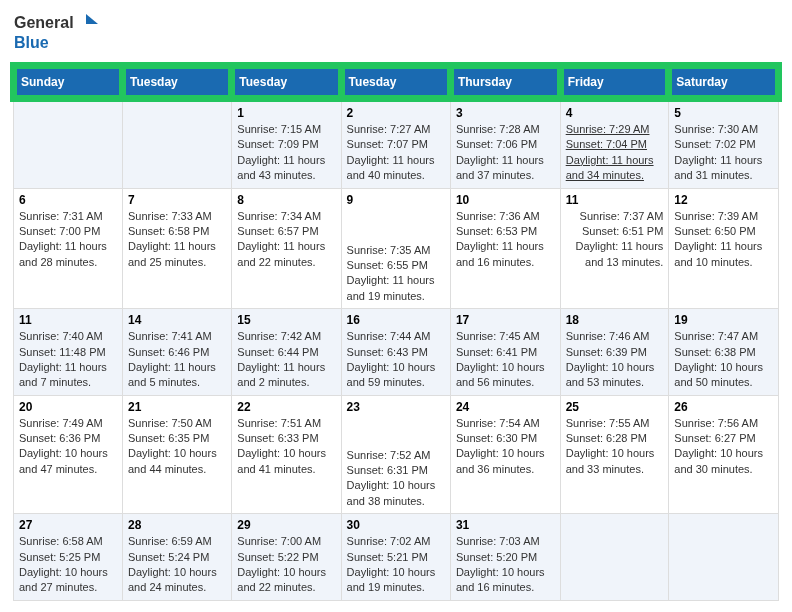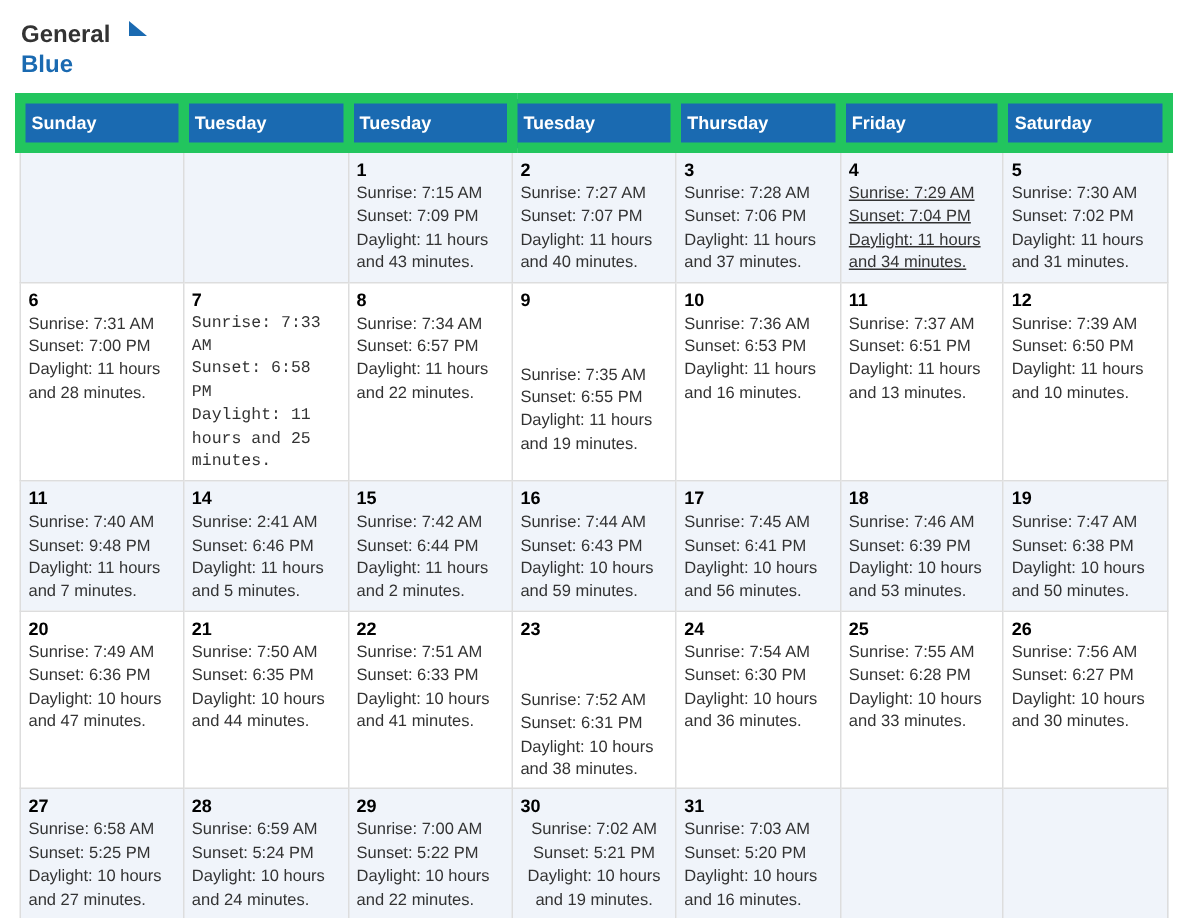--- a/index.html
+++ b/index.html
@@ -149,21 +149,21 @@
       </tr>
       <tr>
         <td>
           <span class="day-num">6</span>
           <div class="day-info" style="white-space: pre-line;">Sunrise: 7:31 AM
 Sunset: 7:00 PM
 Daylight: 11 hours and 28 minutes.</div>
         </td>
         <td>
           <span class="day-num">7</span>
-          <div class="day-info" style="white-space: pre-line; font-family: Liberation Mono, monospace;">Sunrise: 7:33 AM
+          <div class="day-info" style="white-space: pre-line;">Sunrise: 7:33 AM
 Sunset: 6:58 PM
 Daylight: 11 hours and 25 minutes.</div>
         </td>
         <td>
           <span class="day-num">8</span>
           <div class="day-info" style="white-space: pre-line;">Sunrise: 7:34 AM
 Sunset: 6:57 PM
 Daylight: 11 hours and 22 minutes.</div>
         </td>
         <td>
@@ -173,41 +173,41 @@
 Daylight: 11 hours and 19 minutes.</div>
         </td>
         <td>
           <span class="day-num">10</span>
           <div class="day-info" style="white-space: pre-line;">Sunrise: 7:36 AM
 Sunset: 6:53 PM
 Daylight: 11 hours and 16 minutes.</div>
         </td>
         <td>
           <span class="day-num">11</span>
-          <div class="day-info" style="white-space: pre-line;">Sunrise: 7:37 AM
+          <div class="day-info" style="white-space: pre-line; text-align: right;">Sunrise: 7:37 AM
 Sunset: 6:51 PM
 Daylight: 11 hours and 13 minutes.</div>
         </td>
         <td>
           <span class="day-num">12</span>
           <div class="day-info" style="white-space: pre-line;">Sunrise: 7:39 AM
 Sunset: 6:50 PM
 Daylight: 11 hours and 10 minutes.</div>
         </td>
       </tr>
       <tr>
         <td>
           <span class="day-num">11</span>
           <div class="day-info" style="white-space: pre-line;">Sunrise: 7:40 AM
-Sunset: 9:48 PM
+Sunset: 11:48 PM
 Daylight: 11 hours and 7 minutes.</div>
         </td>
         <td>
           <span class="day-num">14</span>
-          <div class="day-info" style="white-space: pre-line;">Sunrise: 2:41 AM
+          <div class="day-info" style="white-space: pre-line;">Sunrise: 7:41 AM
 Sunset: 6:46 PM
 Daylight: 11 hours and 5 minutes.</div>
         </td>
         <td>
           <span class="day-num">15</span>
           <div class="day-info" style="white-space: pre-line;">Sunrise: 7:42 AM
 Sunset: 6:44 PM
 Daylight: 11 hours and 2 minutes.</div>
         </td>
         <td>
@@ -293,21 +293,21 @@
 Daylight: 10 hours and 24 minutes.</div>
         </td>
         <td>
           <span class="day-num">29</span>
           <div class="day-info" style="white-space: pre-line;">Sunrise: 7:00 AM
 Sunset: 5:22 PM
 Daylight: 10 hours and 22 minutes.</div>
         </td>
         <td>
           <span class="day-num">30</span>
-          <div class="day-info" style="white-space: pre-line; text-align: center;">Sunrise: 7:02 AM
+          <div class="day-info" style="white-space: pre-line;">Sunrise: 7:02 AM
 Sunset: 5:21 PM
 Daylight: 10 hours and 19 minutes.</div>
         </td>
         <td>
           <span class="day-num">31</span>
           <div class="day-info" style="white-space: pre-line;">Sunrise: 7:03 AM
 Sunset: 5:20 PM
 Daylight: 10 hours and 16 minutes.</div>
         </td>
         <td class="empty-cell"></td>

